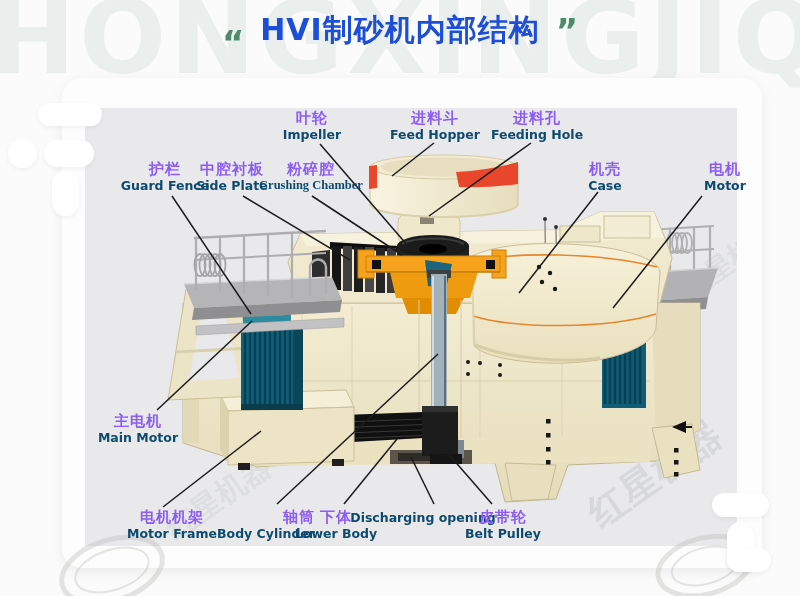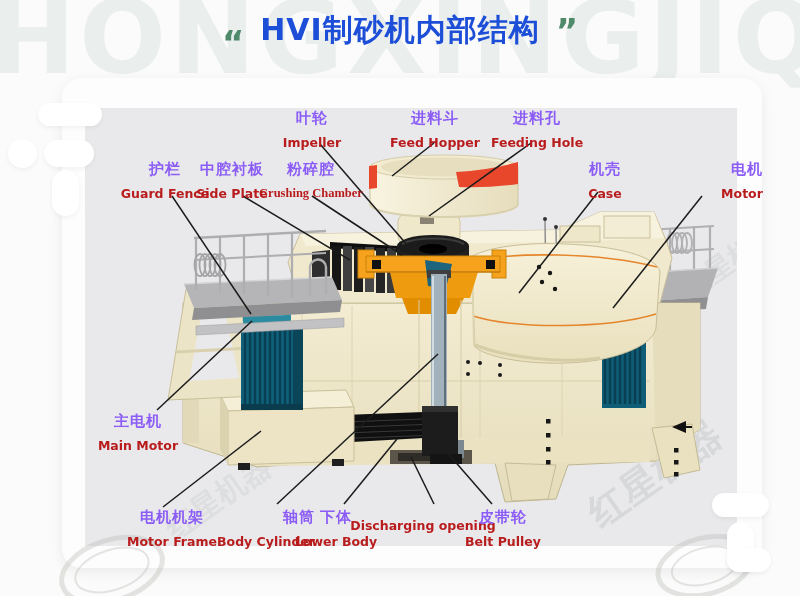--- a/index.html
+++ b/index.html
@@ -27,21 +27,21 @@
     background:#e9e9ec; z-index:2; }
 
   
   svg.layer { position:absolute; left:0; top:0; width:800px; height:596px; z-index:3; }
   svg.layer.leaders { z-index:4; }
 
   
   .lbl { position:absolute; transform:translateX(-50%); text-align:center;
     line-height:1.05; z-index:5; white-space:nowrap; }
   .lbl .cn { display:block; font-size:15px; font-weight:700; color:#8b5cf6; letter-spacing:1px; }
-  .lbl .en { display:block; font-size:12.5px; font-weight:700; color:#b91c1c; margin-top:9px; }
+  .lbl .en { display:block; font-size:12.5px; font-weight:700; color:#0c4a6e; margin-top:1px; }
 
   
   .pill { position:absolute; background:#ffffff; border-radius:14px;
     box-shadow:0 2px 5px rgba(0,0,0,0.05); z-index:6; }
 
   .stamps { z-index:2; }
 </style>
 </head>
 <body>
 
@@ -357,21 +357,21 @@
   <span class="en">Side Plate</span>
 </div>
 <div class="lbl" style="left:311px; top:162px;font-family:Liberation Serif, serif;">
   <span class="cn">粉碎腔</span>
   <span class="en">Crushing Chamber</span>
 </div>
 <div class="lbl" style="left:605px; top:162px;">
   <span class="cn">机壳</span>
   <span class="en">Case</span>
 </div>
-<div class="lbl" style="left:742px; top:162px;text-align:right;">
+<div class="lbl" style="left:725px; top:162px;">
   <span class="cn">电机</span>
   <span class="en">Motor</span>
 </div>
 <div class="lbl" style="left:138px; top:414px;text-align:center;">
   <span class="cn">主电机</span>
   <span class="en">Main Motor</span>
 </div>
 <div class="lbl" style="left:172px; top:510px;">
   <span class="cn">电机机架</span>
   <span class="en">Motor Frame</span>

